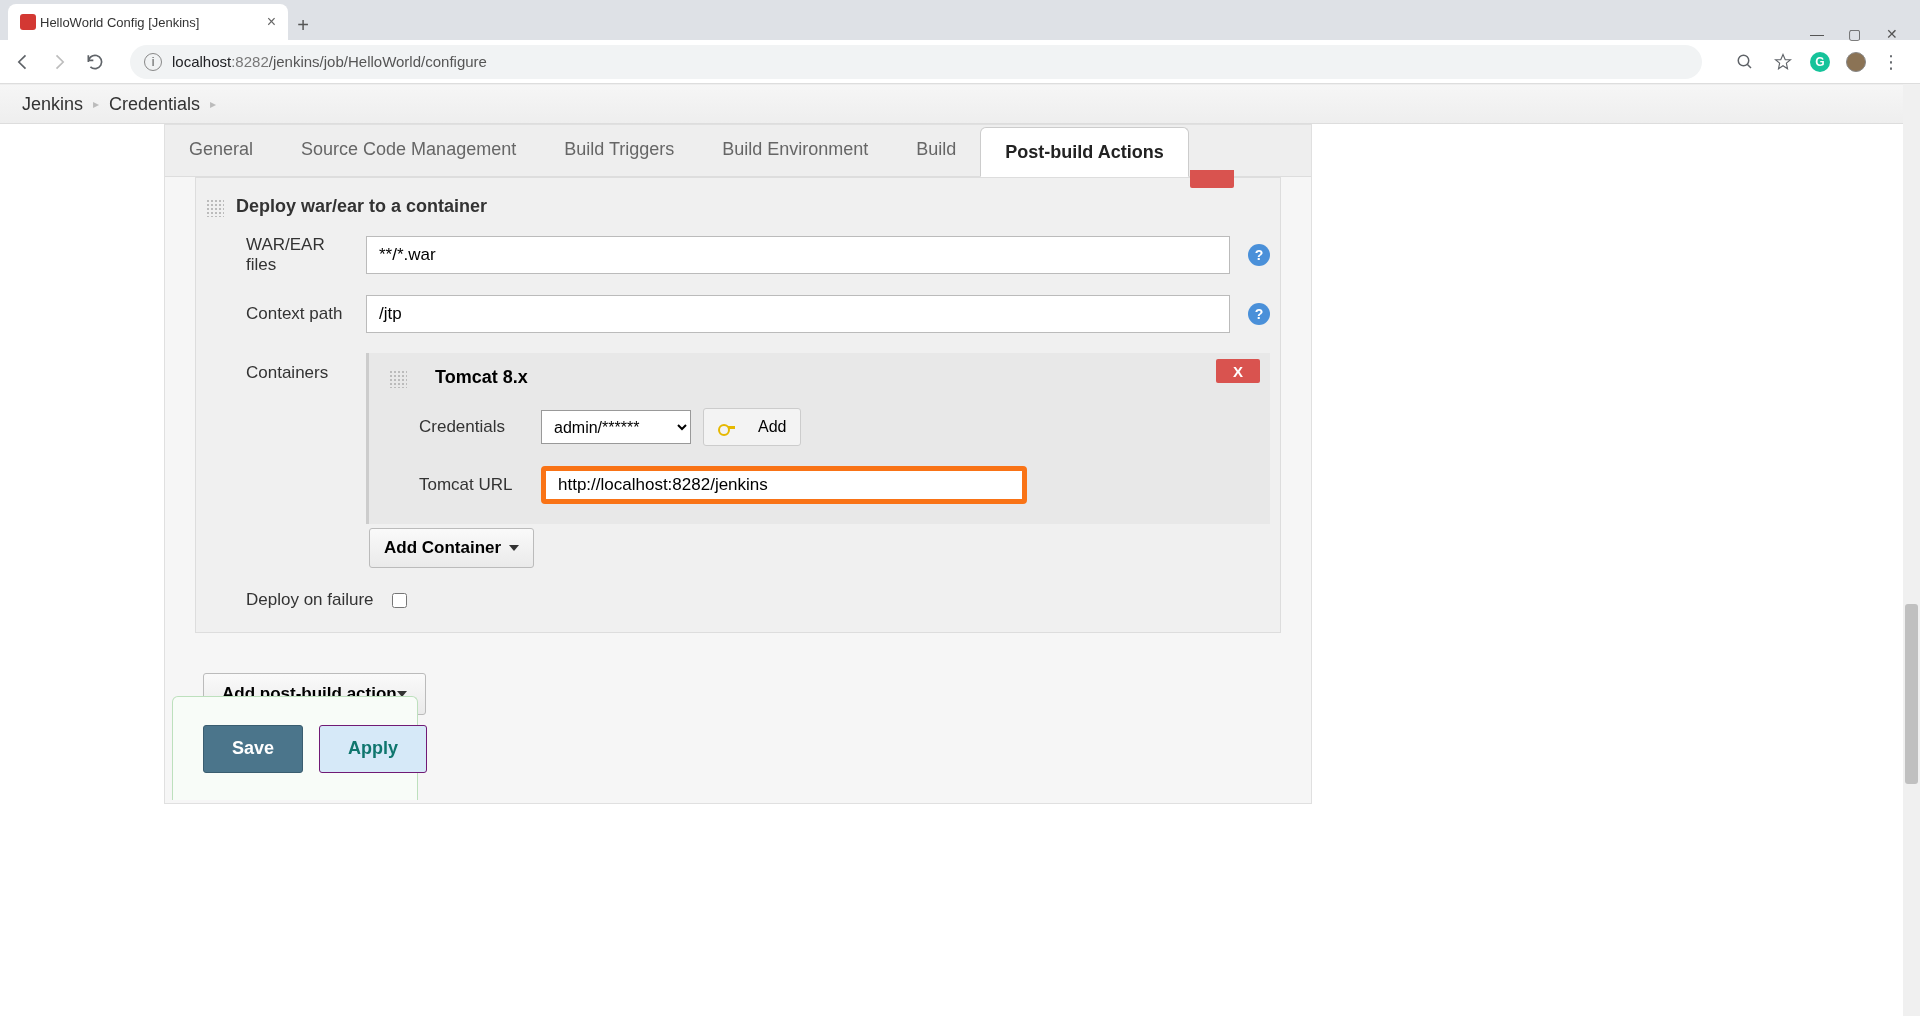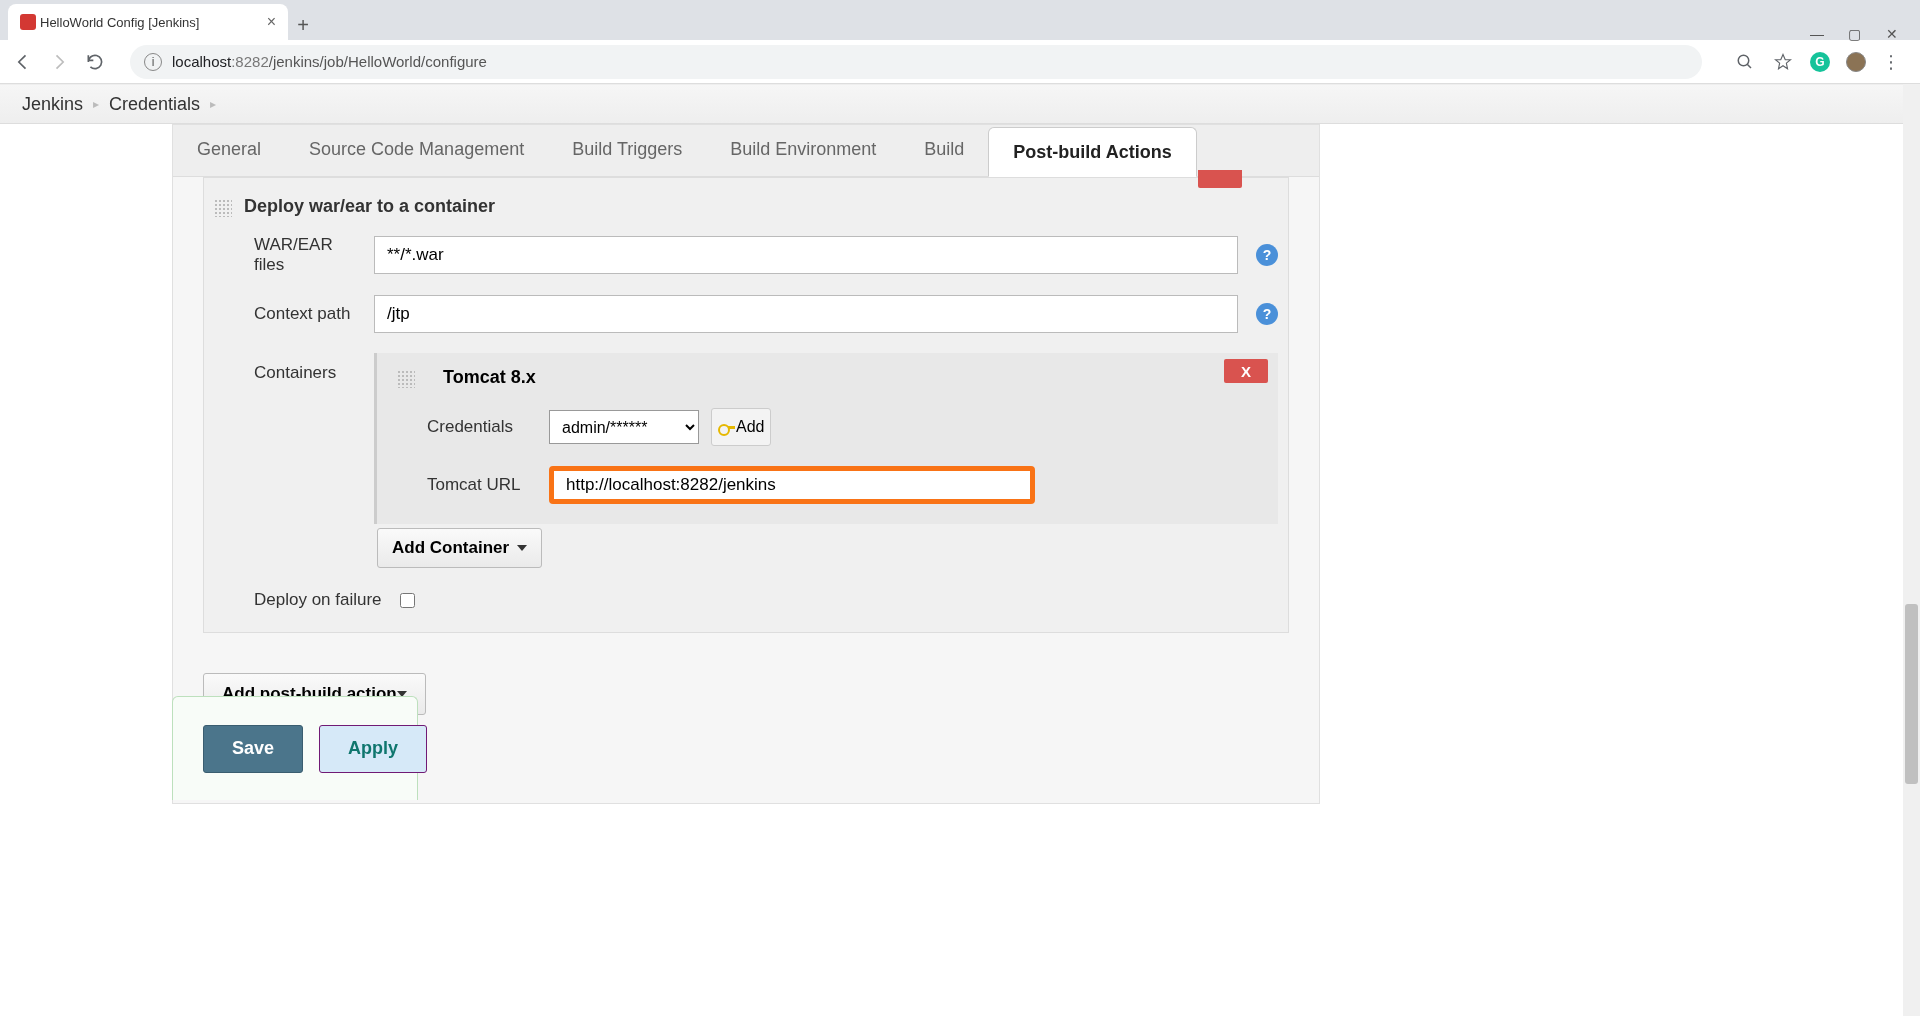--- a/index.html
+++ b/index.html
@@ -27,21 +27,21 @@
 .grammarly { background: #15c39a; color: #fff; display: flex; align-items: center; justify-content: center; font-weight: bold; font-size: 12px; }
 .avatar { background: #8b7355; border: 1px solid #888; }
 .menu-dots { font-size: 18px; color: #5f6368; cursor: pointer; }
 
 
 .breadcrumb-bar { background: linear-gradient(#f6f6f6, #eeeeee); border-top: 1px solid #eee; border-bottom: 1px solid #ddd; height: 40px; display: flex; align-items: center; padding: 0 12px; font-size: 18px; }
 .breadcrumb-item { color: #333; padding: 0 10px; cursor: pointer; }
 .breadcrumb-sep { color: #bbb; font-size: 12px; }
 
 
-.main-area { position: absolute; top: 124px; left: 172px; width: 1148px; height: 680px; background: #f6f6f6; border: 1px solid #e0e0e0; }
+.main-area { position: absolute; top: 124px; left: 164px; width: 1148px; height: 680px; background: #f6f6f6; border: 1px solid #e0e0e0; }
 
 
 .config-tabs { display: flex; background: #eeeeee; border-bottom: 1px solid #ddd; height: 52px; }
 .config-tab { padding: 14px 24px; font-size: 18px; color: #666; cursor: pointer; }
 .config-tab.active { background: #fff; color: #222; font-weight: bold; border: 1px solid #ccc; border-bottom: 1px solid #fff; border-radius: 6px 6px 0 0; margin-top: 2px; margin-bottom: -1px; }
 
 
 .config-body { padding: 0; position: relative; }
 .section-panel { background: #f0f0f0; border: 1px solid #ddd; margin: 0 30px 0 30px; padding: 10px 0; position: relative; }
 .section-row { display: flex; align-items: flex-start; padding: 8px 10px; }
@@ -60,21 +60,21 @@
 .container-block { background: #e8e8e8; border-left: 3px solid #ccc; position: relative; padding: 10px; margin-bottom: 4px; }
 .container-remove { position: absolute; right: 10px; top: 6px; width: 44px; height: 24px; background: #d9534f; color: #fff; font-weight: bold; display: flex; align-items: center; justify-content: center; border-radius: 2px; cursor: pointer; font-size: 15px; }
 .top-remove { position: absolute; right: 46px; top: -8px; width: 44px; height: 18px; background: #d9534f; border-radius: 0 0 2px 2px; }
 .container-header { display: flex; align-items: center; gap: 16px; padding: 4px 0 10px 10px; }
 .container-title { font-size: 18px; font-weight: bold; }
 
 .container-form { padding-left: 40px; }
 .cf-row { display: flex; align-items: center; gap: 12px; padding: 10px 0; }
 .cf-label { width: 110px; font-size: 17px; color: #333; }
 .cred-select { width: 150px; height: 34px; border: 1px solid #999; background: #fff; font-size: 16px; padding: 0 8px; }
-.add-btn { height: 38px; padding: 0 6px; border: 1px solid #ccc; background: #f3f3f3; border-radius: 3px; font-size: 16px; cursor: pointer; display: flex; align-items: center; gap: 2px; }
+.add-btn { height: 38px; padding: 0 14px; border: 1px solid #ccc; background: #f3f3f3; border-radius: 3px; font-size: 16px; cursor: pointer; display: flex; align-items: center; gap: 24px; }
 .key-icon { width: 16px; height: 10px; display: inline-block; position: relative; }
 .key-icon::before { content: ""; position: absolute; left: 0; top: 2px; width: 8px; height: 8px; border: 2px solid #e6b800; border-radius: 50%; }
 .key-icon::after { content: ""; position: absolute; left: 10px; top: 4px; width: 7px; height: 3px; background: #e6b800; }
 
 .add-container-btn { height: 40px; padding: 0 14px; border: 1px solid #bbb; background: linear-gradient(#fafafa, #eaeaea); border-radius: 3px; font-size: 17px; font-weight: bold; cursor: pointer; display: flex; align-items: center; gap: 8px; margin-left: 3px; }
 .caret-down { width: 0; height: 0; border-left: 5px solid transparent; border-right: 5px solid transparent; border-top: 6px solid #333; }
 
 .checkbox-row { display: flex; align-items: center; padding: 12px 10px; gap: 18px; }
 .checkbox-label { font-size: 17px; color: #333; padding-left: 40px; }
 .checkbox { width: 15px; height: 15px; }

